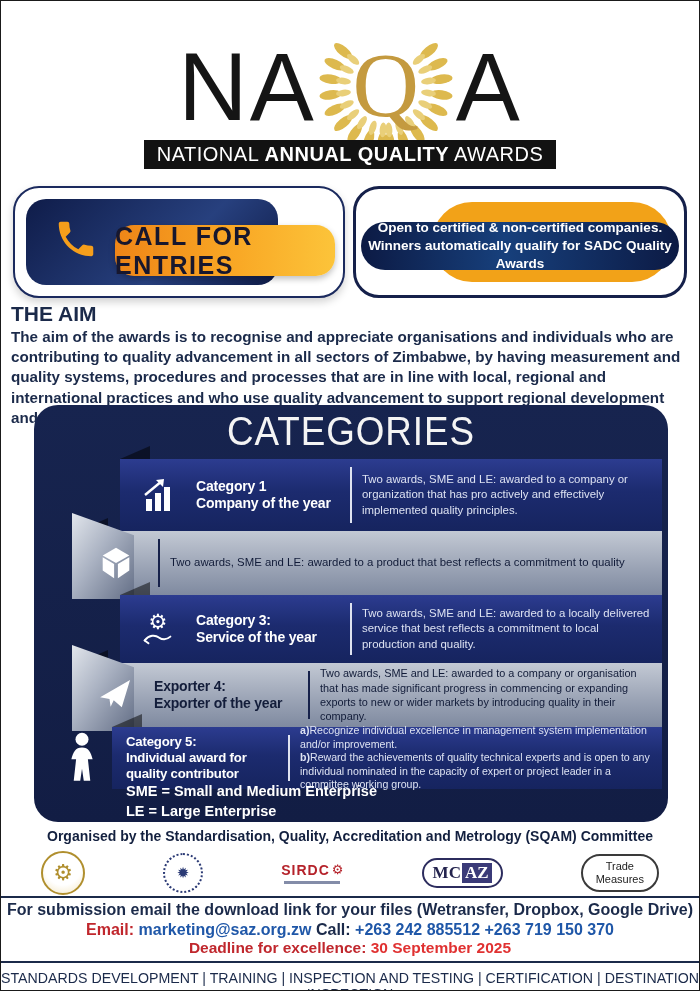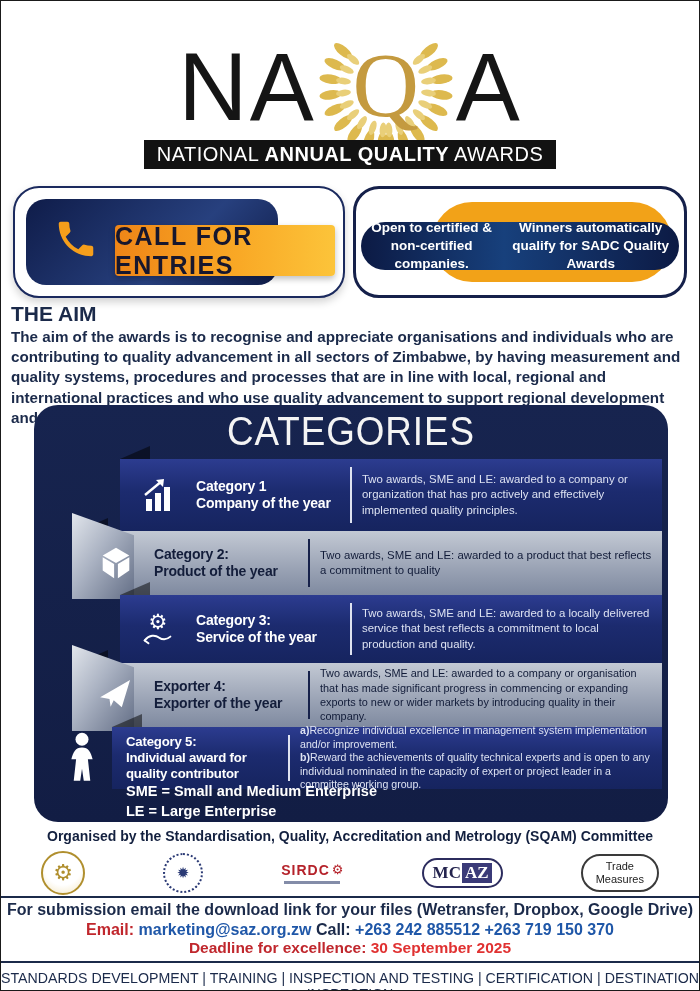--- a/index.html
+++ b/index.html
@@ -25,30 +25,30 @@
   
   .left-badge { position:absolute; left:12px; top:185px; width:332px; height:112px;
                 background:#fff; border:2px solid #1b2a5e; border-radius:26px;
                 box-shadow:0 4px 8px rgba(0,0,0,.18); }
   .left-badge .inner-navy { position:absolute; left:11px; top:11px; width:252px; bottom:11px;
                 background:linear-gradient(135deg,#0f1c49,#27407e 60%,#0f1c49);
                 border-radius:20px; }
   .phone-ic { position:absolute; left:38px; top:28px; width:46px; height:46px; }
   .cfe-pill { position:absolute; left:100px; right:8px; top:37px; height:51px;
               background:linear-gradient(90deg,#ee8517,#f9a825 55%,#fcc43a);
-              border-radius:4px; display:flex; align-items:center; justify-content:center;
+              border-radius:19px; display:flex; align-items:center; justify-content:center;
               font-size:25px; font-weight:600; color:#17172e; letter-spacing:1.5px;
               box-shadow:0 3px 6px rgba(0,0,0,.25); }
   .right-badge { position:absolute; left:352px; right:12px; top:185px; height:112px;
                  background:#fff; border:3px solid #15204a; border-radius:26px; }
   .orange-blob { position:absolute; left:76px; right:12px; top:13px; bottom:13px;
                  background:#f2a218; border-radius:42px; }
   .open-pill { position:absolute; left:5px; right:5px; top:33px; height:48px; border-radius:24px;
                background:linear-gradient(90deg,#0c1a44 0%,#17407c 45%,#0c1a44 100%);
-               color:#fff; display:flex; flex-direction:row; align-items:center;
+               color:#fff; display:flex; flex-direction:column; align-items:center;
                justify-content:center; font-size:13.5px; font-weight:700; line-height:1.35;
                text-align:center; }
 
   
   .aim { position:absolute; top:301px; left:10px; right:6px; }
   .aim h2 { font-size:21px; font-weight:700; color:#1b2a4a; margin-bottom:1px; }
   .aim p  { font-size:15.2px; font-weight:700; color:#1b2a4a; line-height:1.33; }
 
   
   .cat-box { position:absolute; left:33px; top:404px; width:634px; height:417px;
@@ -204,24 +204,20 @@
     <div class="cat-row" style="top:126px;height:64px;">
       <div class="band silver" style="left:44px;">
         <div class="prism" style="left:-6px;"></div>
         <div class="icon-zone">
           <svg width="38" height="38" viewBox="0 0 40 40">
             <polygon points="20,4 34,12 20,20 6,12" fill="#fff"></polygon>
             <polygon points="6,14 18,21 18,36 6,28" fill="#fff"></polygon>
             <polygon points="34,14 22,21 22,36 34,28" fill="#fff"></polygon>
           </svg>
         </div>
-        <div class="titles">
-          <div>Category 2:</div>
-          <div>Product of the year</div>
-        </div>
         <div class="divider"></div>
         <div class="desc">Two awards, SME and LE: awarded to a product that best reflects a commitment to quality</div>
       </div>
     </div>
 
     <div class="cat-row" style="top:190px;height:68px;">
       <div class="band blue" style="left:86px;">
         <div class="icon-zone">
           <svg width="42" height="42" viewBox="0 0 44 44">
             <text x="22" y="22" text-anchor="middle" font-size="22" fill="#fff" font-family="DejaVu Sans, sans-serif">⚙</text>

